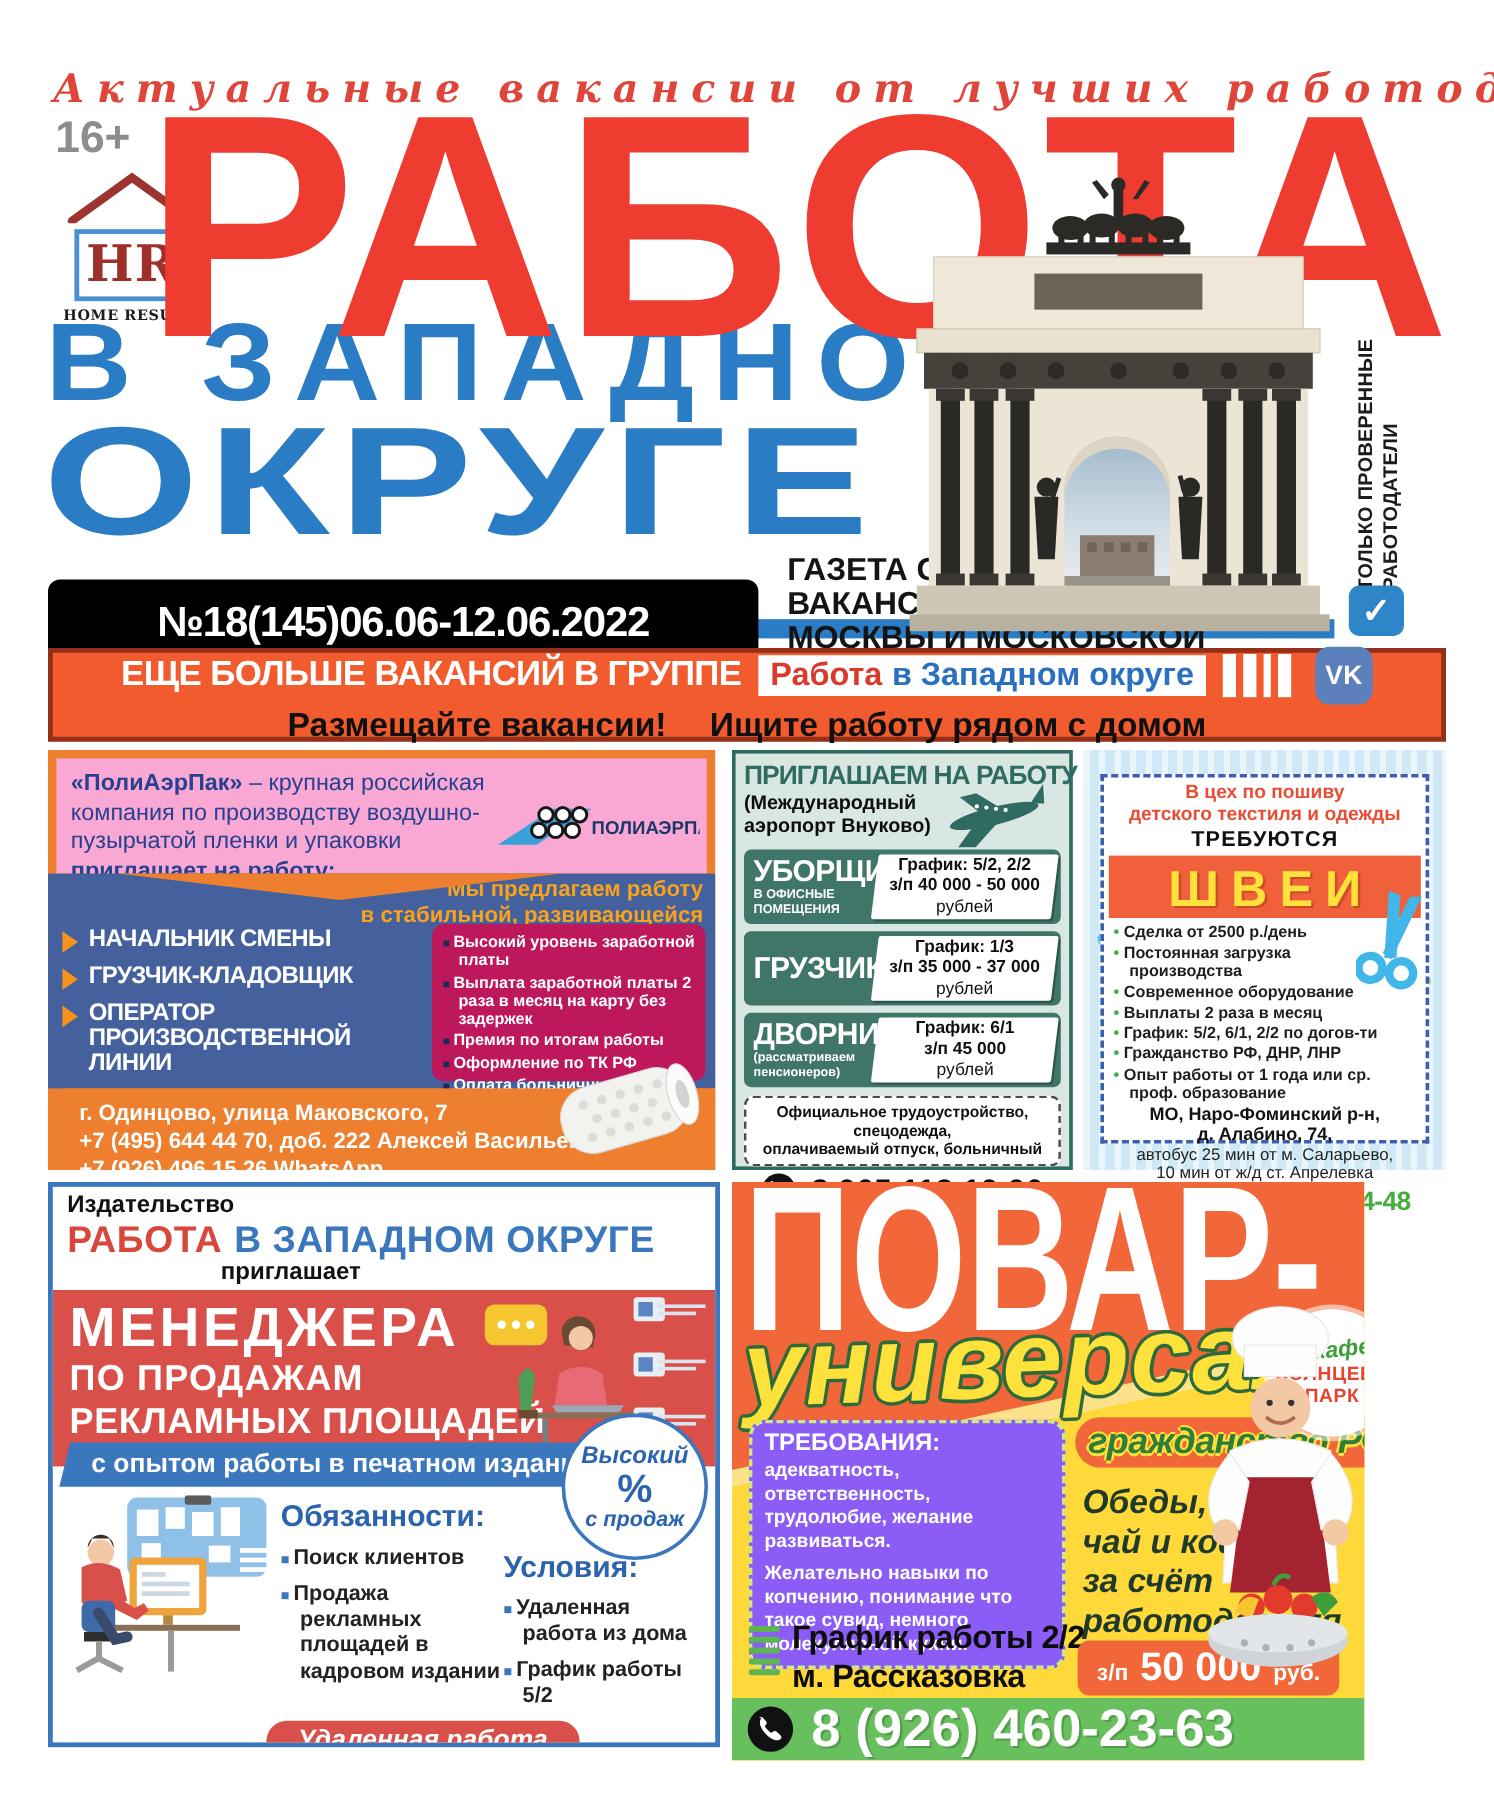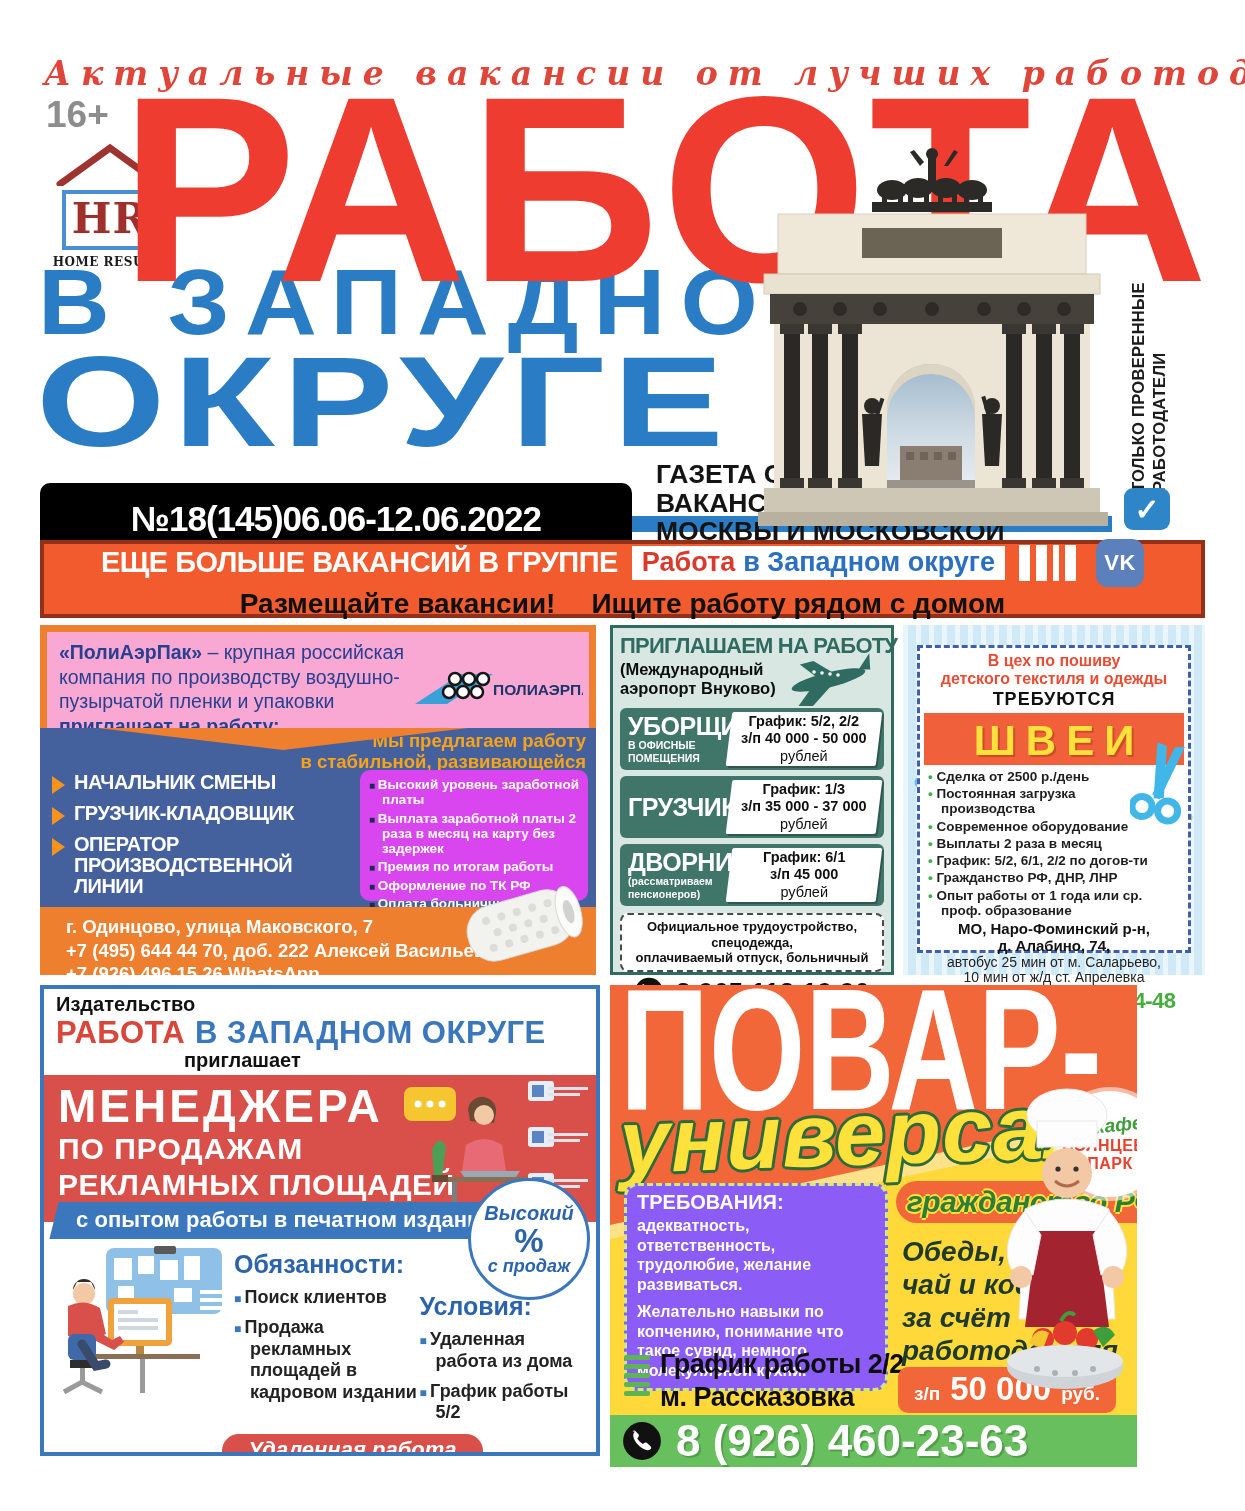--- a/index.html
+++ b/index.html
@@ -55,21 +55,21 @@
   .pap-logo{position:absolute;right:6px;top:32px;width:170px;height:48px;}
   .pap-notch{position:absolute;left:58px;top:103px;width:0;height:0;border-left:185px solid transparent;
              border-right:185px solid transparent;border-top:22px solid #ee7f2f;z-index:2;}
   .pap-body{position:absolute;left:0;right:0;top:103px;height:179px;background:#44619e;}
   .pap-tagline{position:absolute;right:10px;top:2px;width:350px;text-align:right;color:#f9a21b;font-weight:800;
                font-size:18.5px;line-height:1.15;}
   .pap-jobs{position:absolute;left:12px;top:44px;width:310px;}
   .pap-job{display:flex;margin-bottom:9px;color:#fff;font-weight:800;font-size:20px;line-height:1.05;letter-spacing:-.5px;}
   .chev{flex:0 0 auto;width:0;height:0;border-top:9px solid transparent;border-bottom:9px solid transparent;
         border-left:13px solid #f6921e;margin:4px 9px 0 0;}
-  .pap-benefits{position:absolute;right:8px;top:42px;bottom:6px;width:228px;background:#d946ef;border-radius:10px;
+  .pap-benefits{position:absolute;right:8px;top:42px;bottom:6px;width:228px;background:#be185d;border-radius:10px;
                 padding:7px 9px;box-sizing:border-box;margin:0;list-style:none;}
   .pap-benefits li{color:#fff;font-size:13.5px;font-weight:600;line-height:1.13;padding-left:13px;text-indent:-13px;margin-bottom:3px;}
   .pap-benefits li::before{content:"■ ";color:#1d2a55;font-size:10px;}
   .pap-footer{position:absolute;left:0;right:0;top:282px;bottom:0;background:#ee7f2f;padding:8px 14px;
               box-sizing:border-box;color:#fff;font-weight:800;font-size:18.5px;line-height:1.28;margin-left:12px;}
   .pap-roll{position:absolute;right:4px;top:-36px;width:140px;height:104px;z-index:3;}
 
   
   .ad-vn{left:610px;top:625px;width:284px;height:350px;background:#d8e7e1;border:3px solid #2f6b60;
          box-sizing:border-box;padding:5px 7px;}

